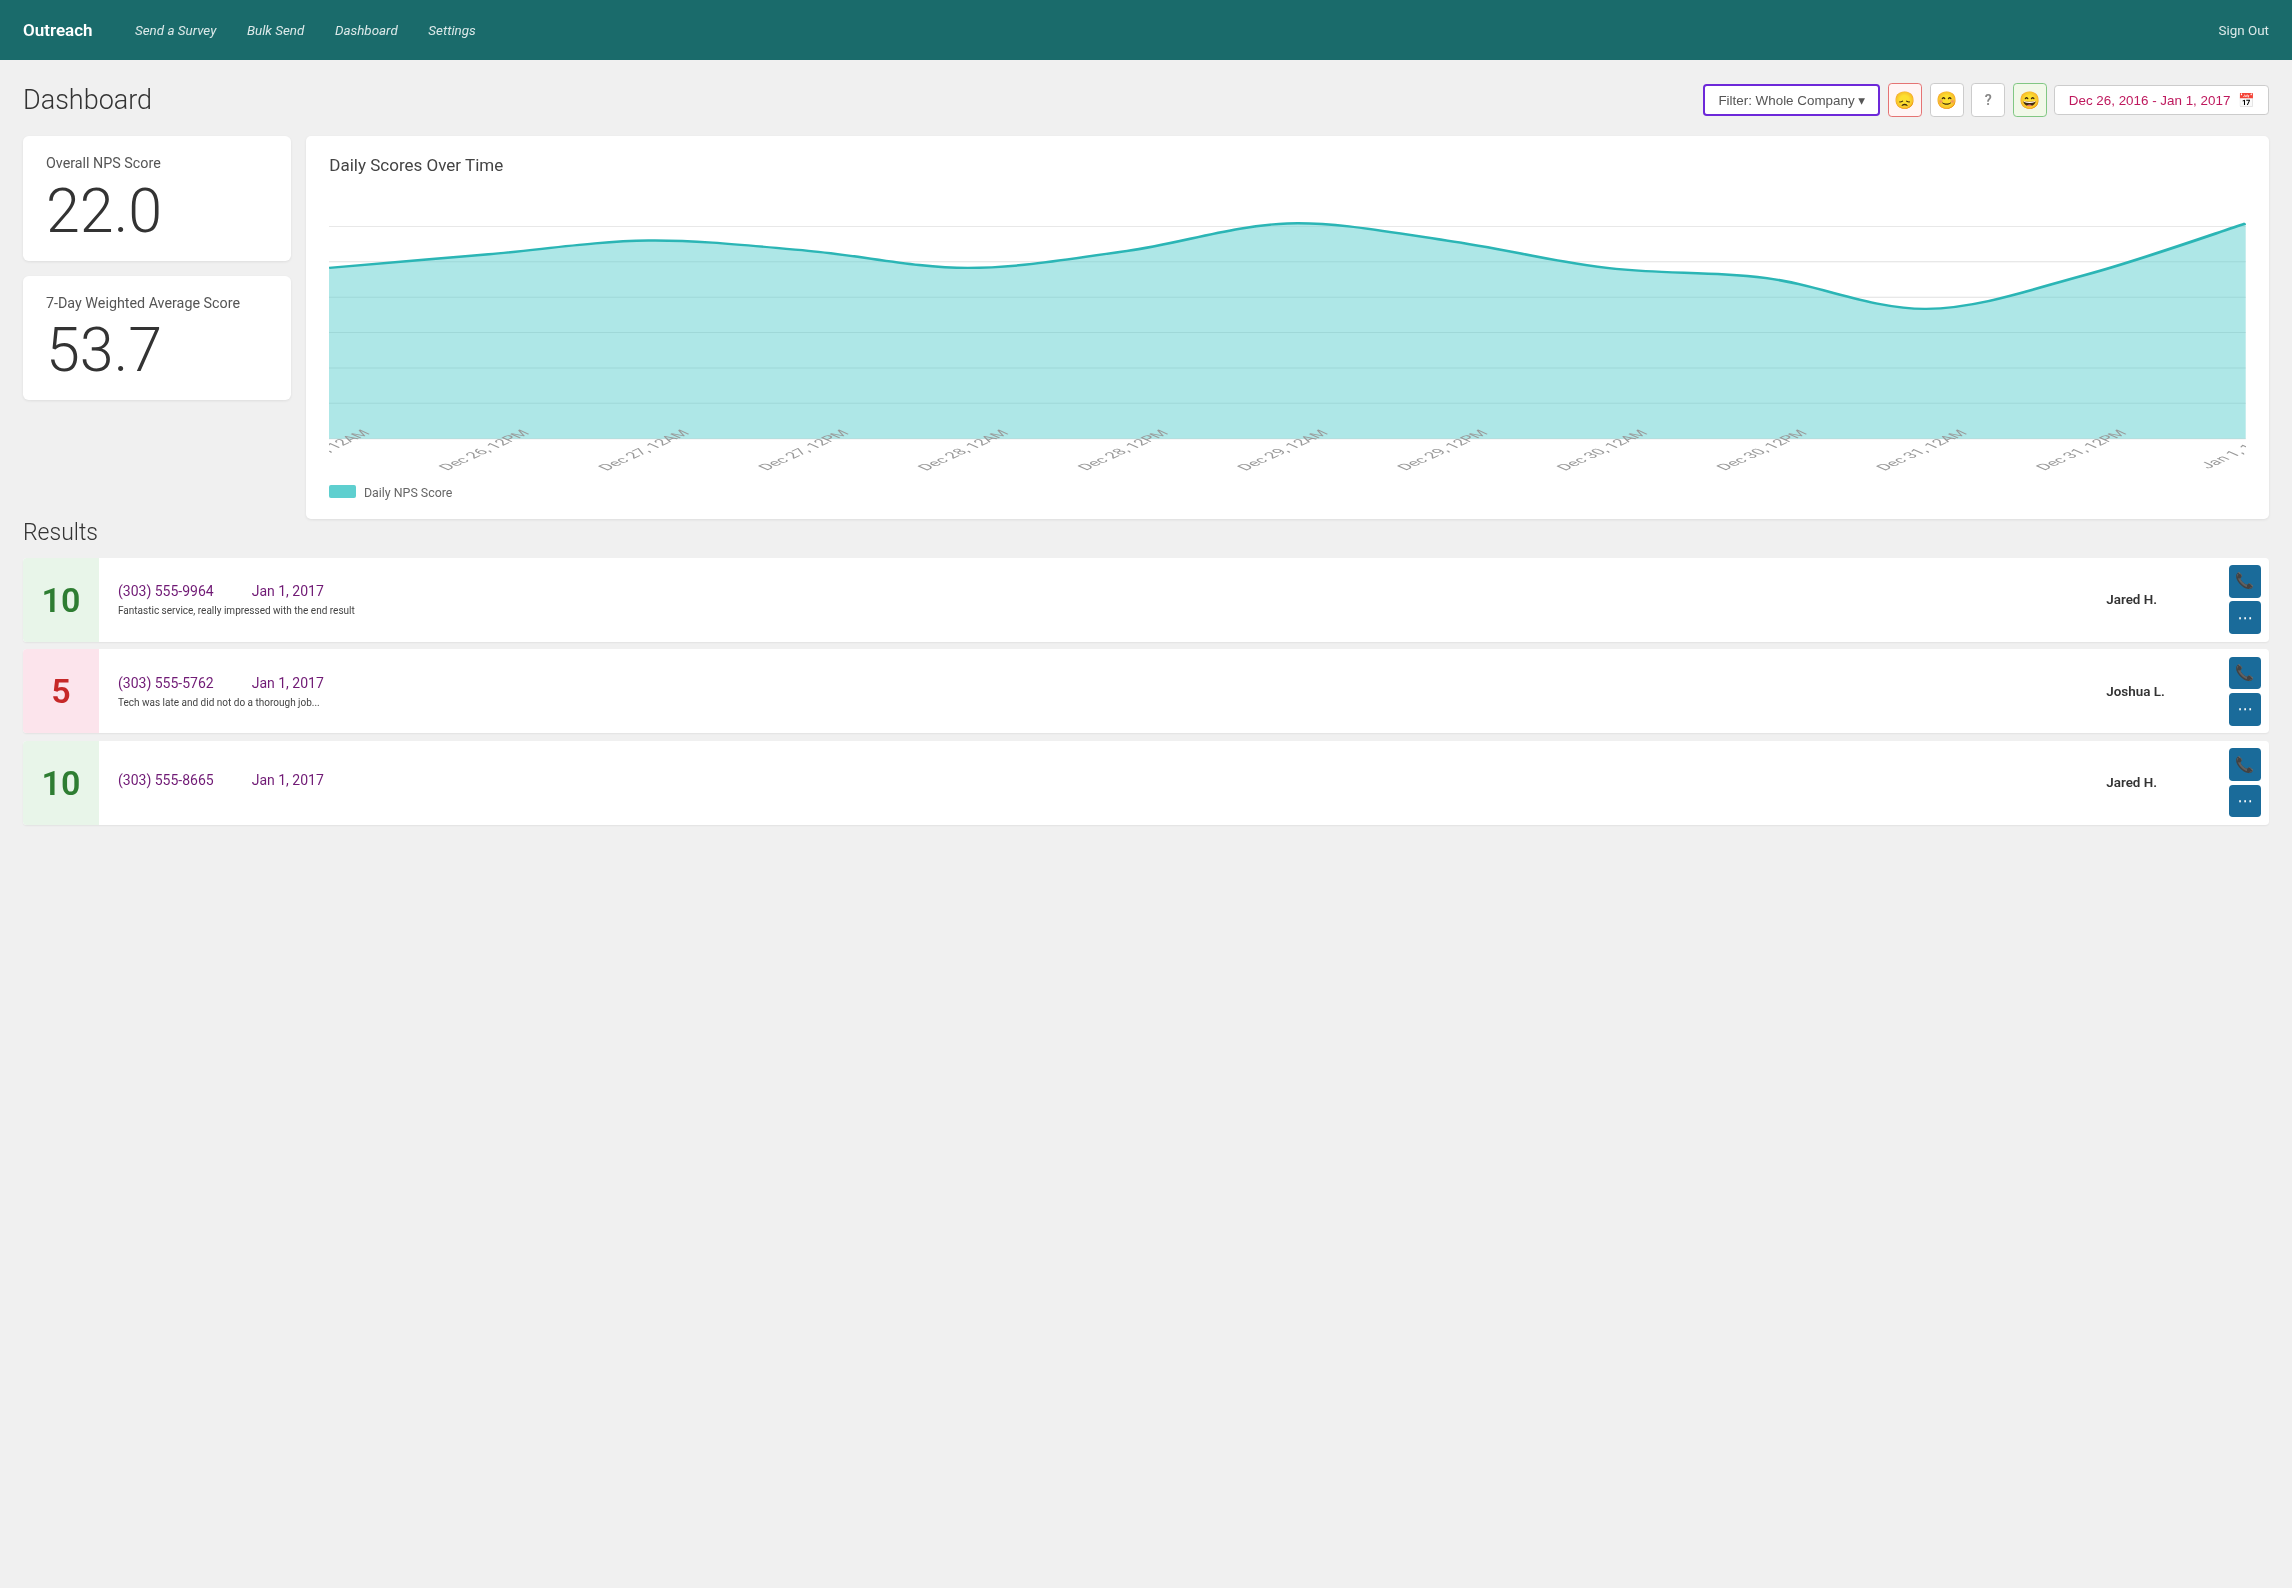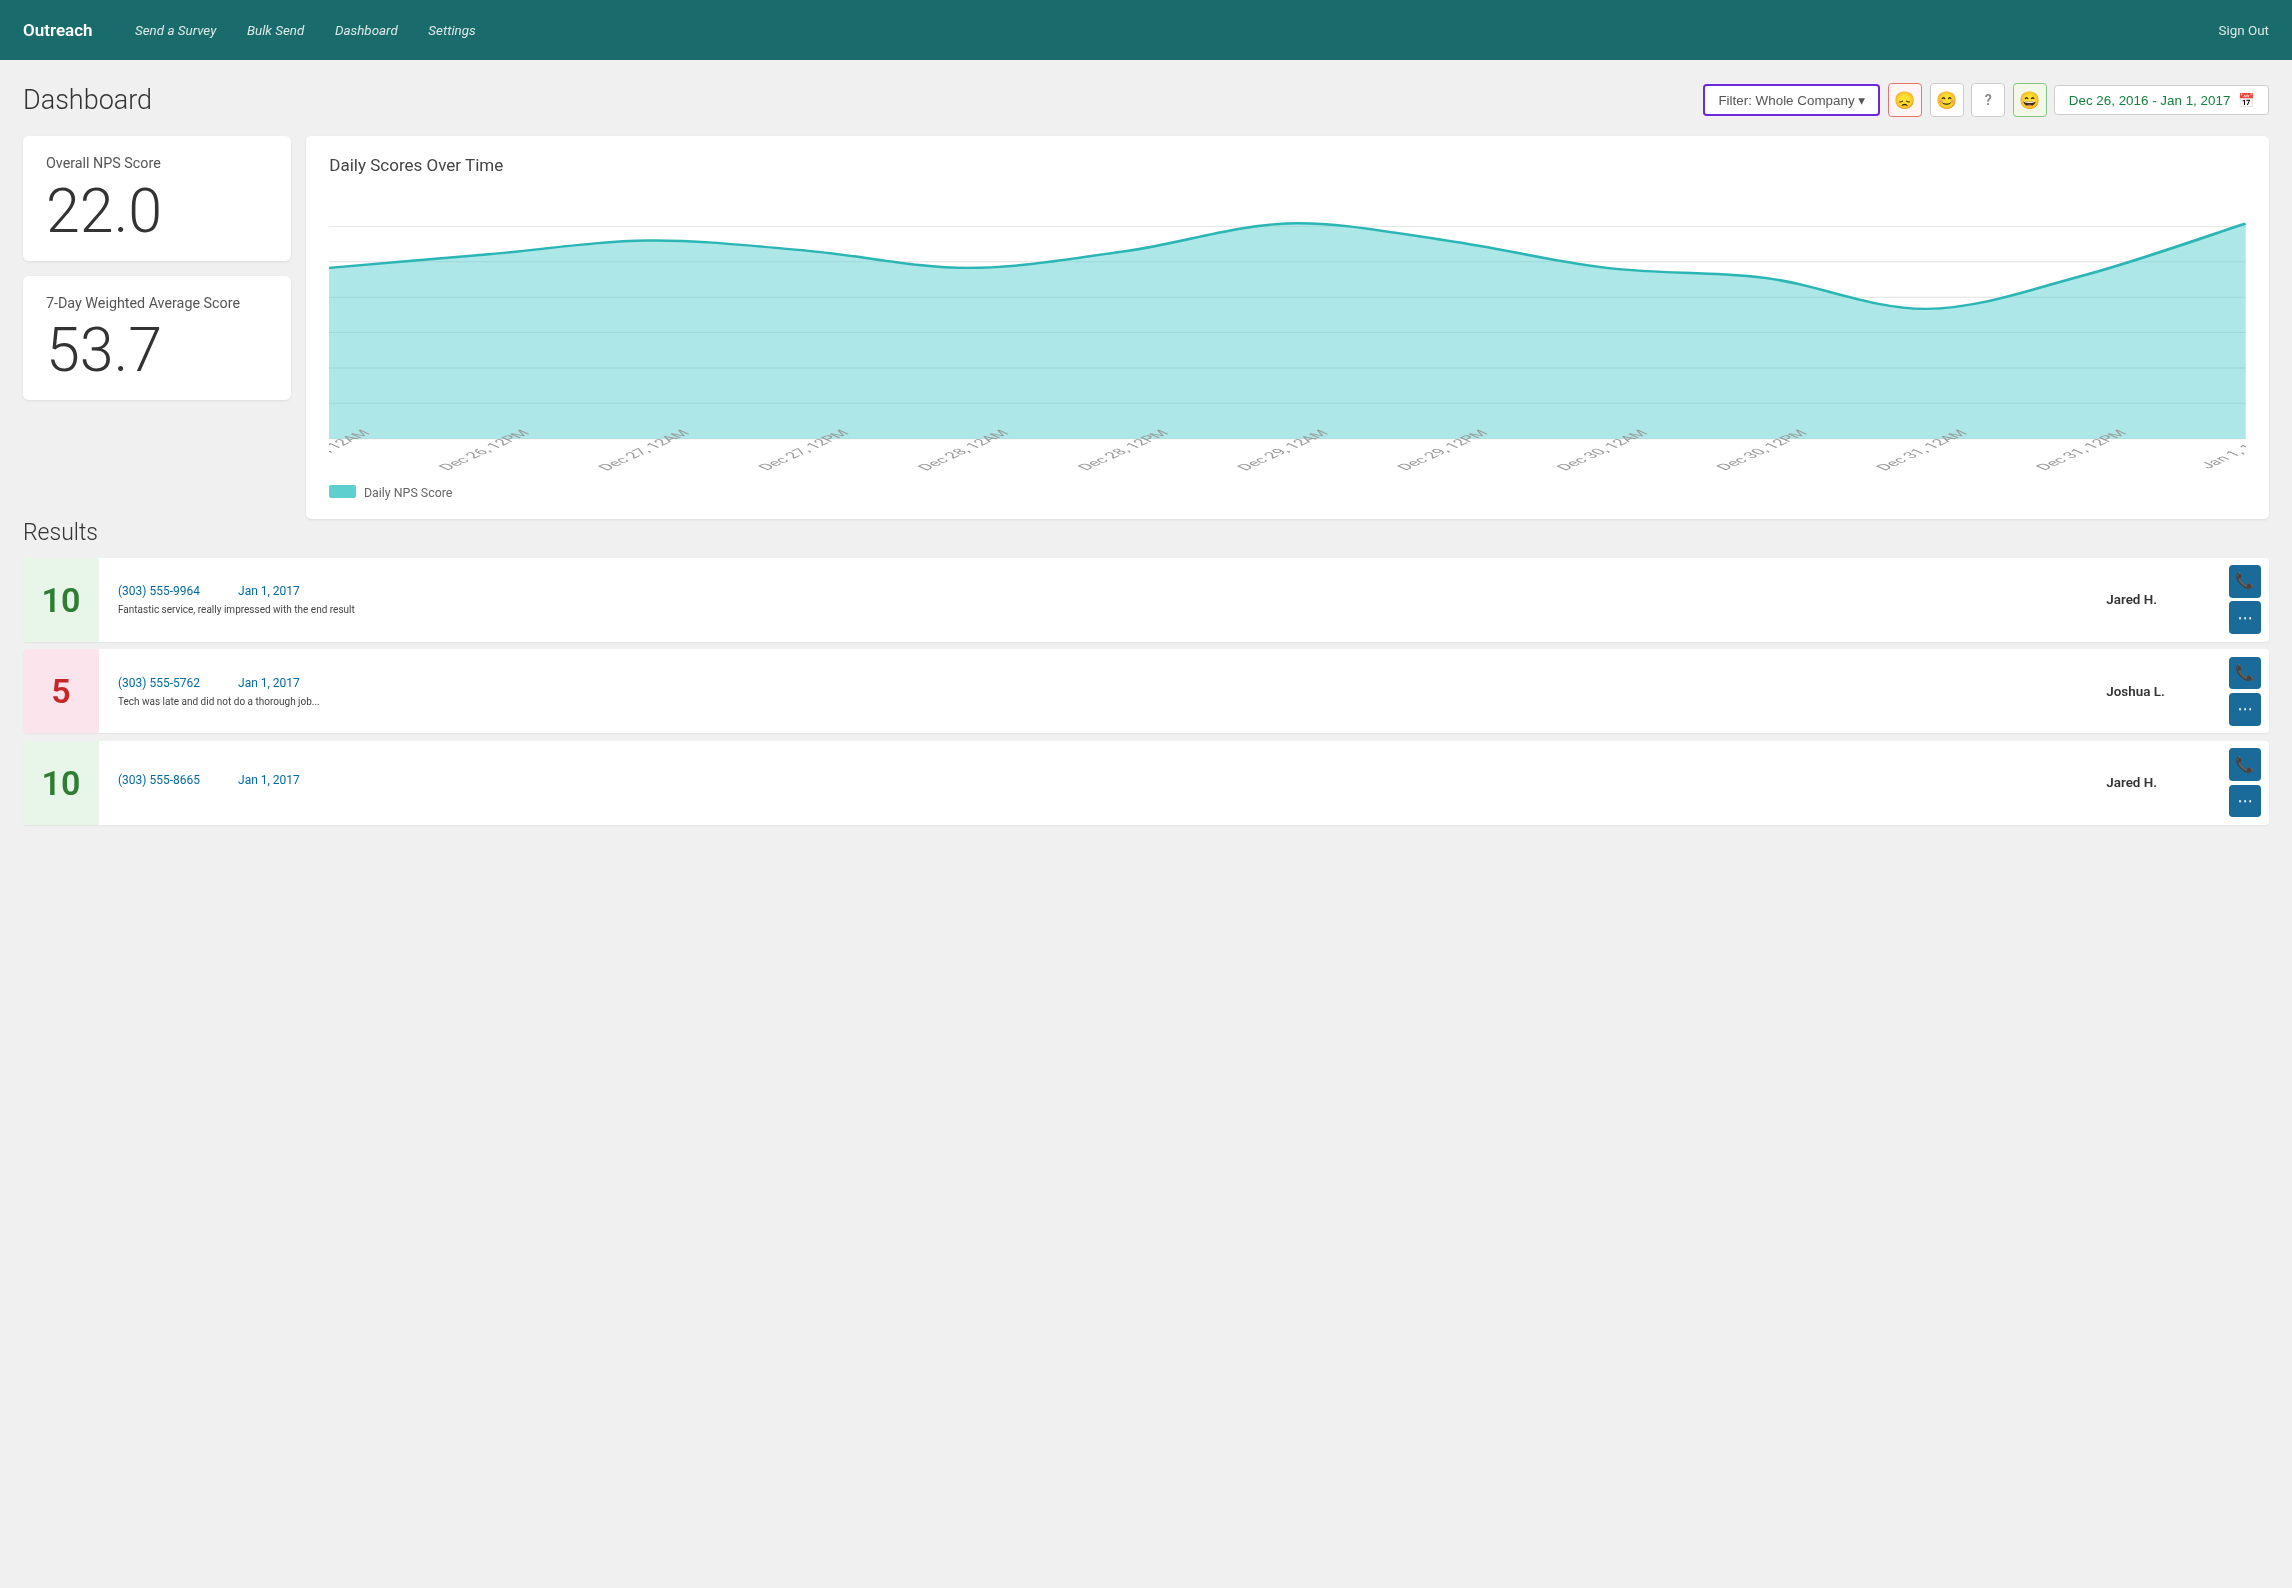--- a/index.html
+++ b/index.html
@@ -66,21 +66,21 @@
     }
     .emoji-btn.active-red { border-color: #e57373; background: #fff5f5; }
     .emoji-btn.active-green { border-color: #81c784; background: #f1f8e9; }
     .date-range-btn {
       background: #fff;
       border: 1px solid #ccc;
       border-radius: 3.8px;
       padding: 6.7px 13.4px;
       font-size: 13.4px;
       cursor: pointer;
-      color: #15803d;
+      color: #be185d;
       display: flex;
       align-items: flex-end;
       gap: 7.6px;
     }
 
     
     .top-grid {
       display: grid;
       grid-template-columns: 268px 1fr;
       gap: 15.3px;
@@ -130,22 +130,22 @@
     .result-body {
       flex: 1;
       padding: 11.5px 19px;
       display: flex;
       flex-direction: column;
       justify-content: center;
     }
     .result-meta {
       display: flex;
       gap: 38px;
-      font-size: 12px;
-      color: #0369a1;
+      font-size: 14px;
+      color: #701a75;
       margin-bottom: 5.7px;
     }
     .result-comment { font-size: 10px; color: #444; }
     .result-assignee {
       padding: 11.5px 19px;
       display: flex;
       align-items: center;
       font-weight: 600;
       font-size: 13.4px;
       color: #333;

